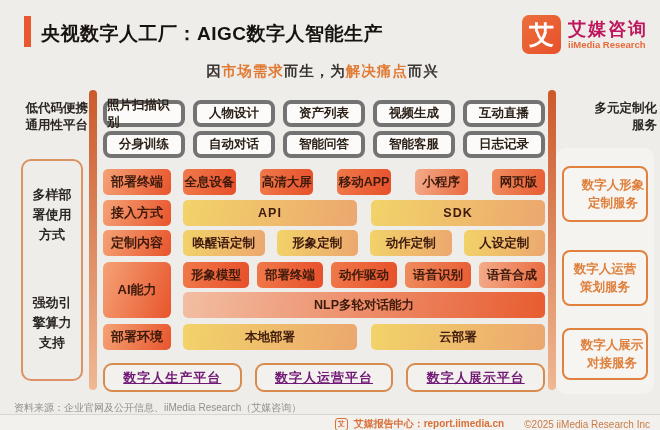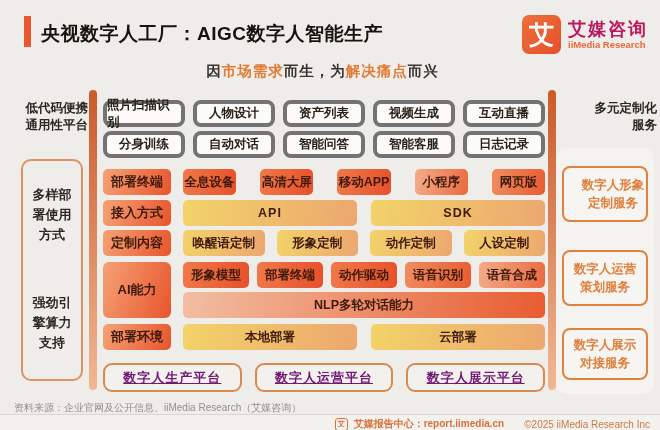--- a/index.html
+++ b/index.html
@@ -171,21 +171,21 @@
     <div>多元定制化</div>
     <div>服务</div>
   </div>
   <div class="right-panel"></div>
   <div class="rbox" style="top:166px;height:56px;padding-left:16px;">
     <div class="inner">数字人形象定制服务</div>
   </div>
   <div class="rbox" style="top:250px;height:56px;">
     <div class="inner">数字人运营策划服务</div>
   </div>
-  <div class="rbox" style="top:328px;height:52px;">
+  <div class="rbox" style="top:328px;height:52px;justify-content:flex-end;">
     <div class="inner">数字人展示对接服务</div>
   </div>
 
   <div class="source">资料来源：企业官网及公开信息、iiMedia Research（艾媒咨询）</div>
   <div class="divider"></div>
   <div class="bottom-strip"></div>
   <div class="bottom-bar">
     <div class="mini-logo">艾</div>
     <span>艾媒报告中心：report.iimedia.cn</span>
     <span class="copyright">©2025  iiMedia Research  Inc</span>

